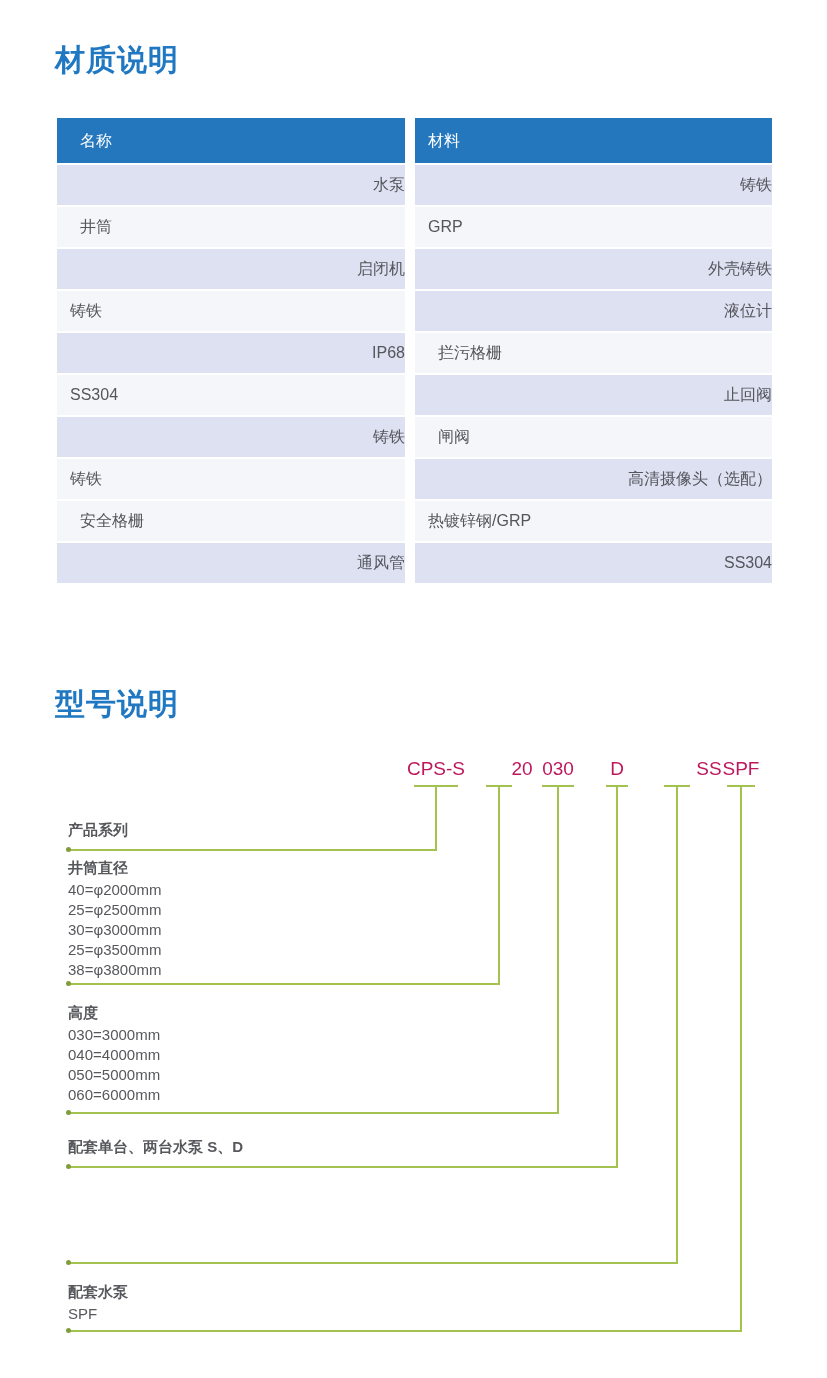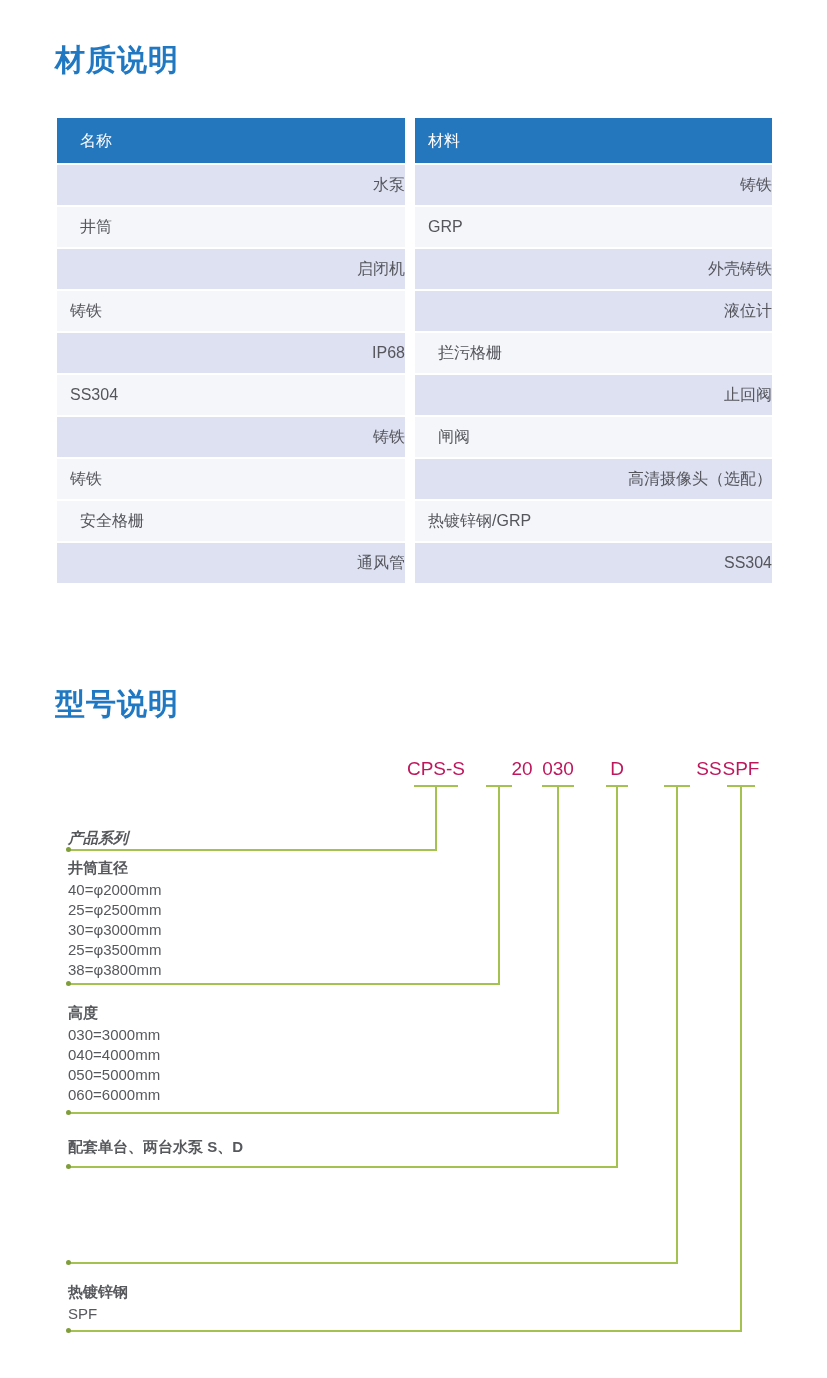--- a/index.html
+++ b/index.html
@@ -47,21 +47,21 @@
   #h-4 { top:522px; width:610px; } #h-5 { top:590px; width:674px; }
 
   .dot { position:absolute; left:66px; width:5px; height:5px; border-radius:50%;
          background:#7f9e3a; }
   #d-0 { top:107px; } #d-1 { top:241px; } #d-2 { top:370px; }
   #d-3 { top:424px; } #d-4 { top:520px; } #d-5 { top:588px; }
 
   .legend { position:absolute; left:68px; font-size:15px; color:#57585c;
             line-height:20px; white-space:nowrap; }
   .legend .g-title { font-weight:bold; margin-bottom:2px; }
-  #lg-0 { top:88px;font-style:italic;  } #lg-1 { top:118px; } #lg-2 { top:263px; }
+  #lg-0 { top:80px;  } #lg-1 { top:118px; } #lg-2 { top:263px; }
   #lg-3 { top:397px; } #lg-4 { top:448px; } #lg-5 { top:542px; }
 </style>
 </head>
 <body>
 
 <h1 class="page-title" id="title-materials">材质说明</h1>
 
 <div class="spec-table">
   <div class="th">名称</div>
   <div class="th mat">材料</div>
@@ -147,17 +147,17 @@
     <div>050=5000mm</div>
     <div>060=6000mm</div>
   </div>
 
   <div class="legend" id="lg-3">
     <div class="g-title">配套单台、两台水泵 S、D</div>
   </div>
 
 
   <div class="legend" id="lg-5">
-    <div class="g-title">热镀锌钢</div>
+    <div class="g-title">配套水泵</div>
     <div>SPF</div>
   </div>
 
 </div>
 
 </body></html>

